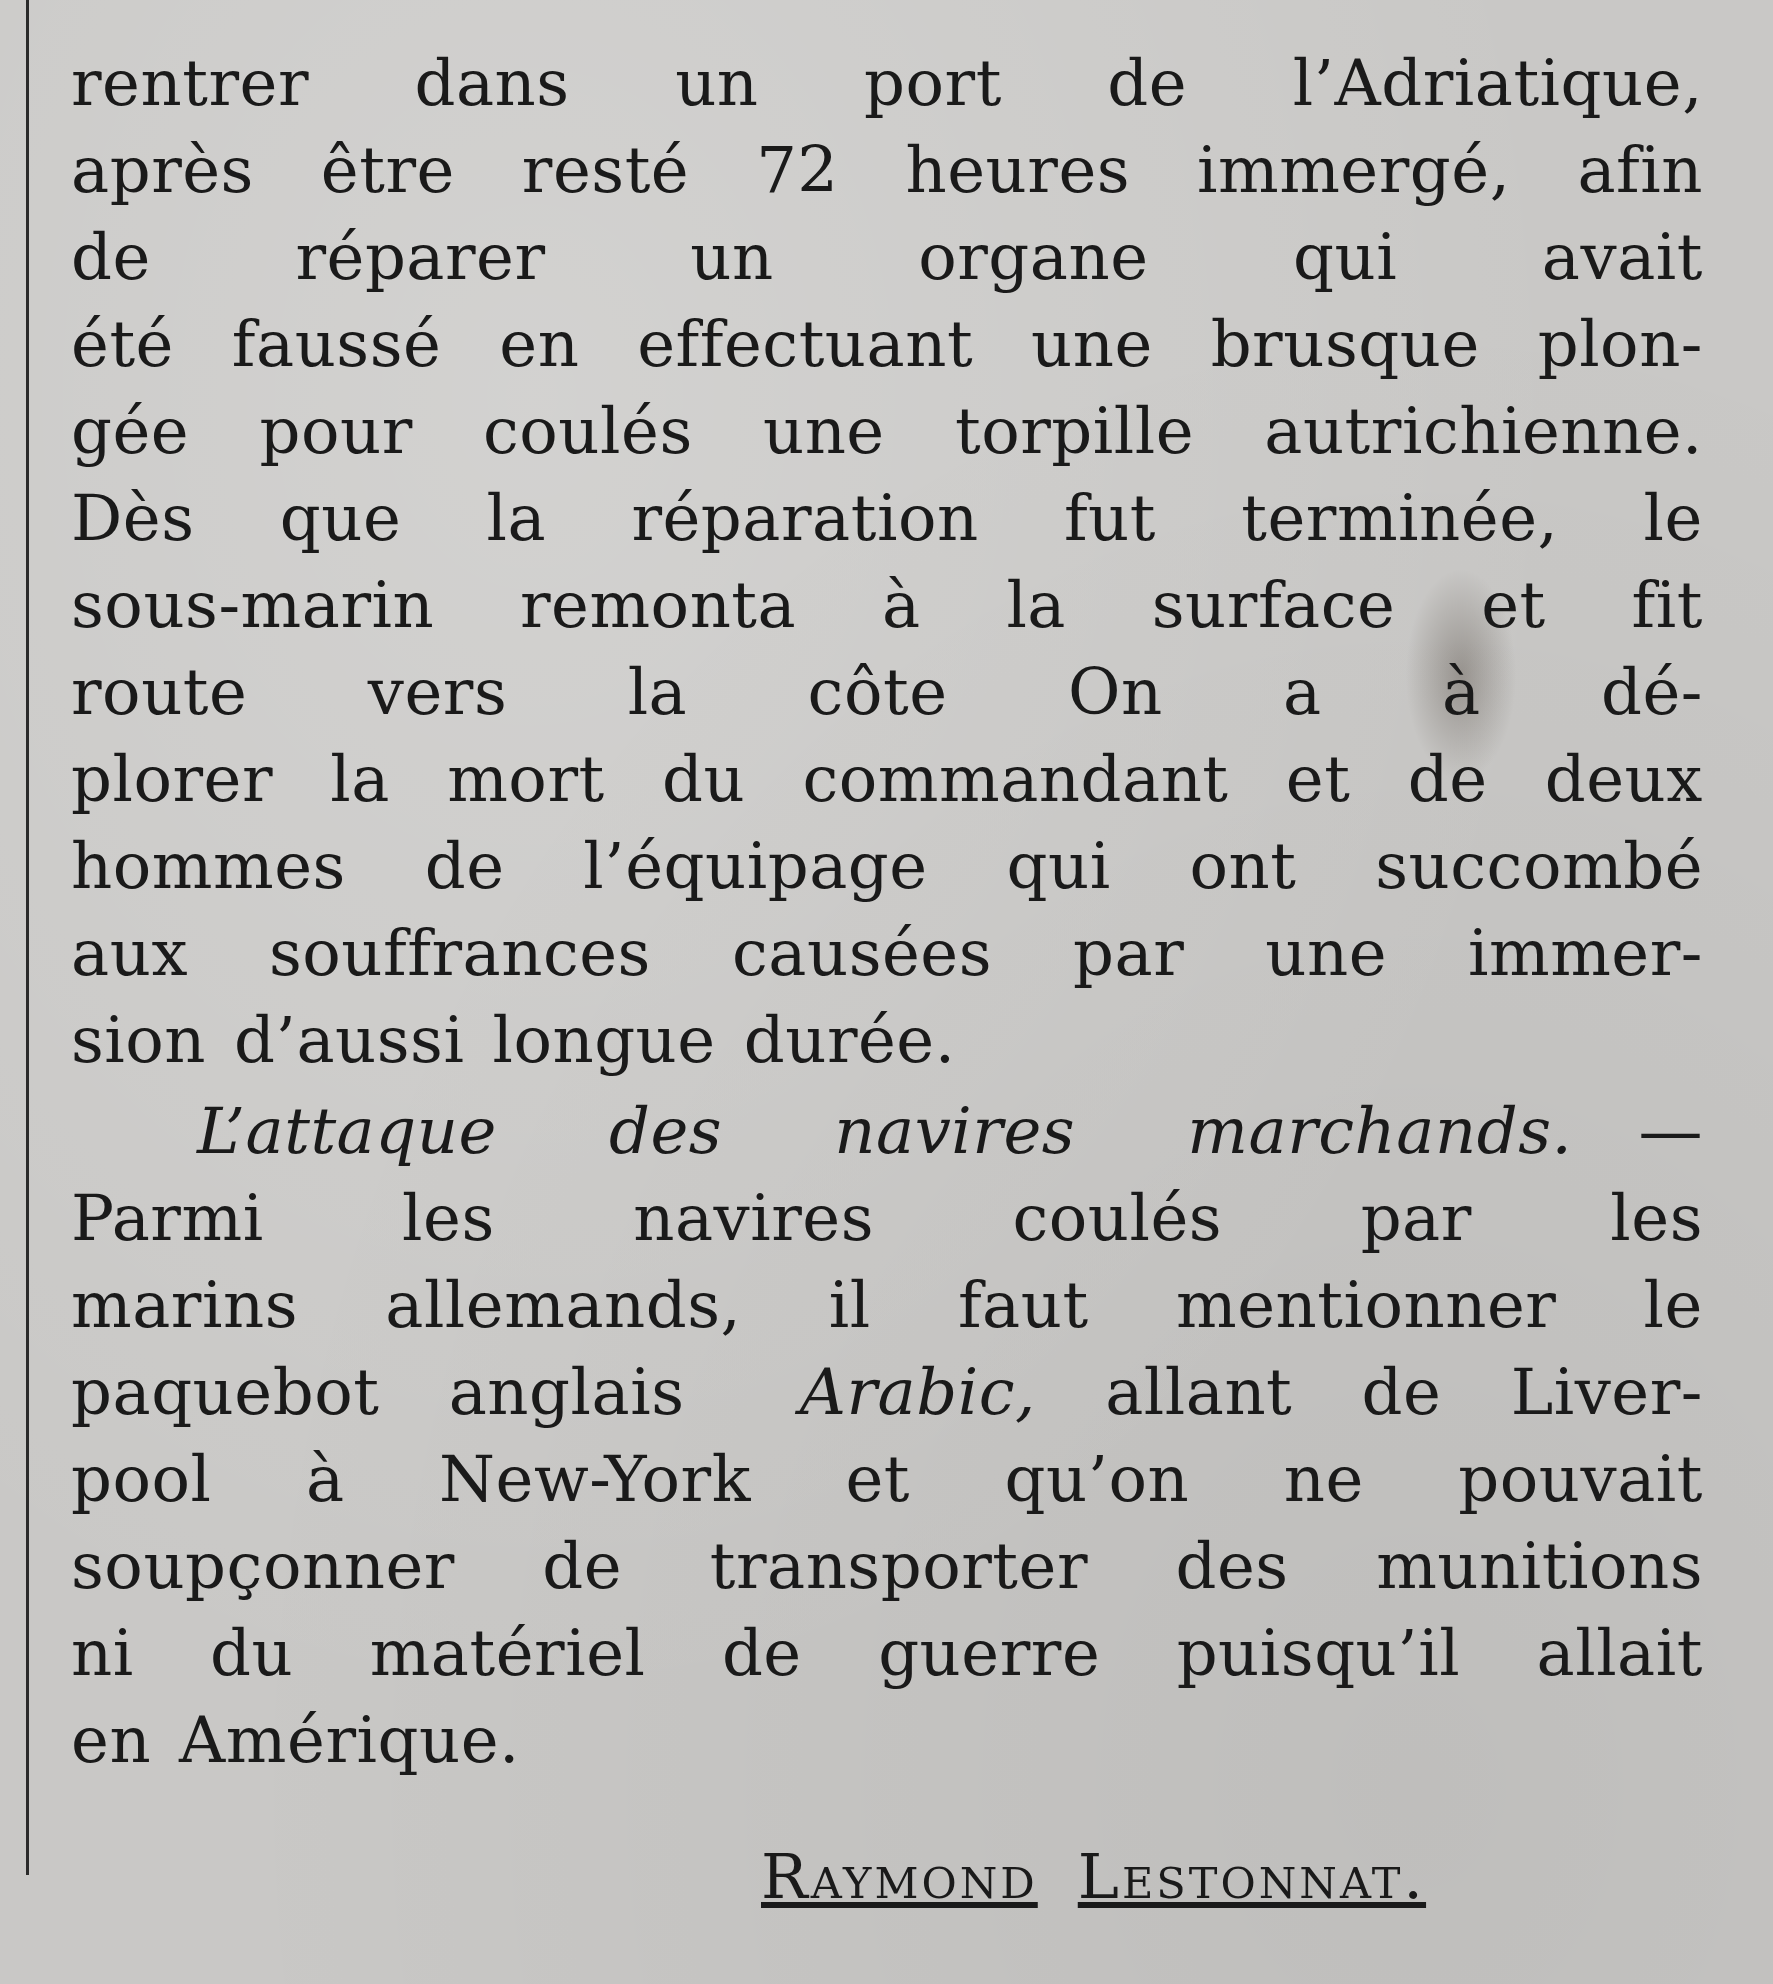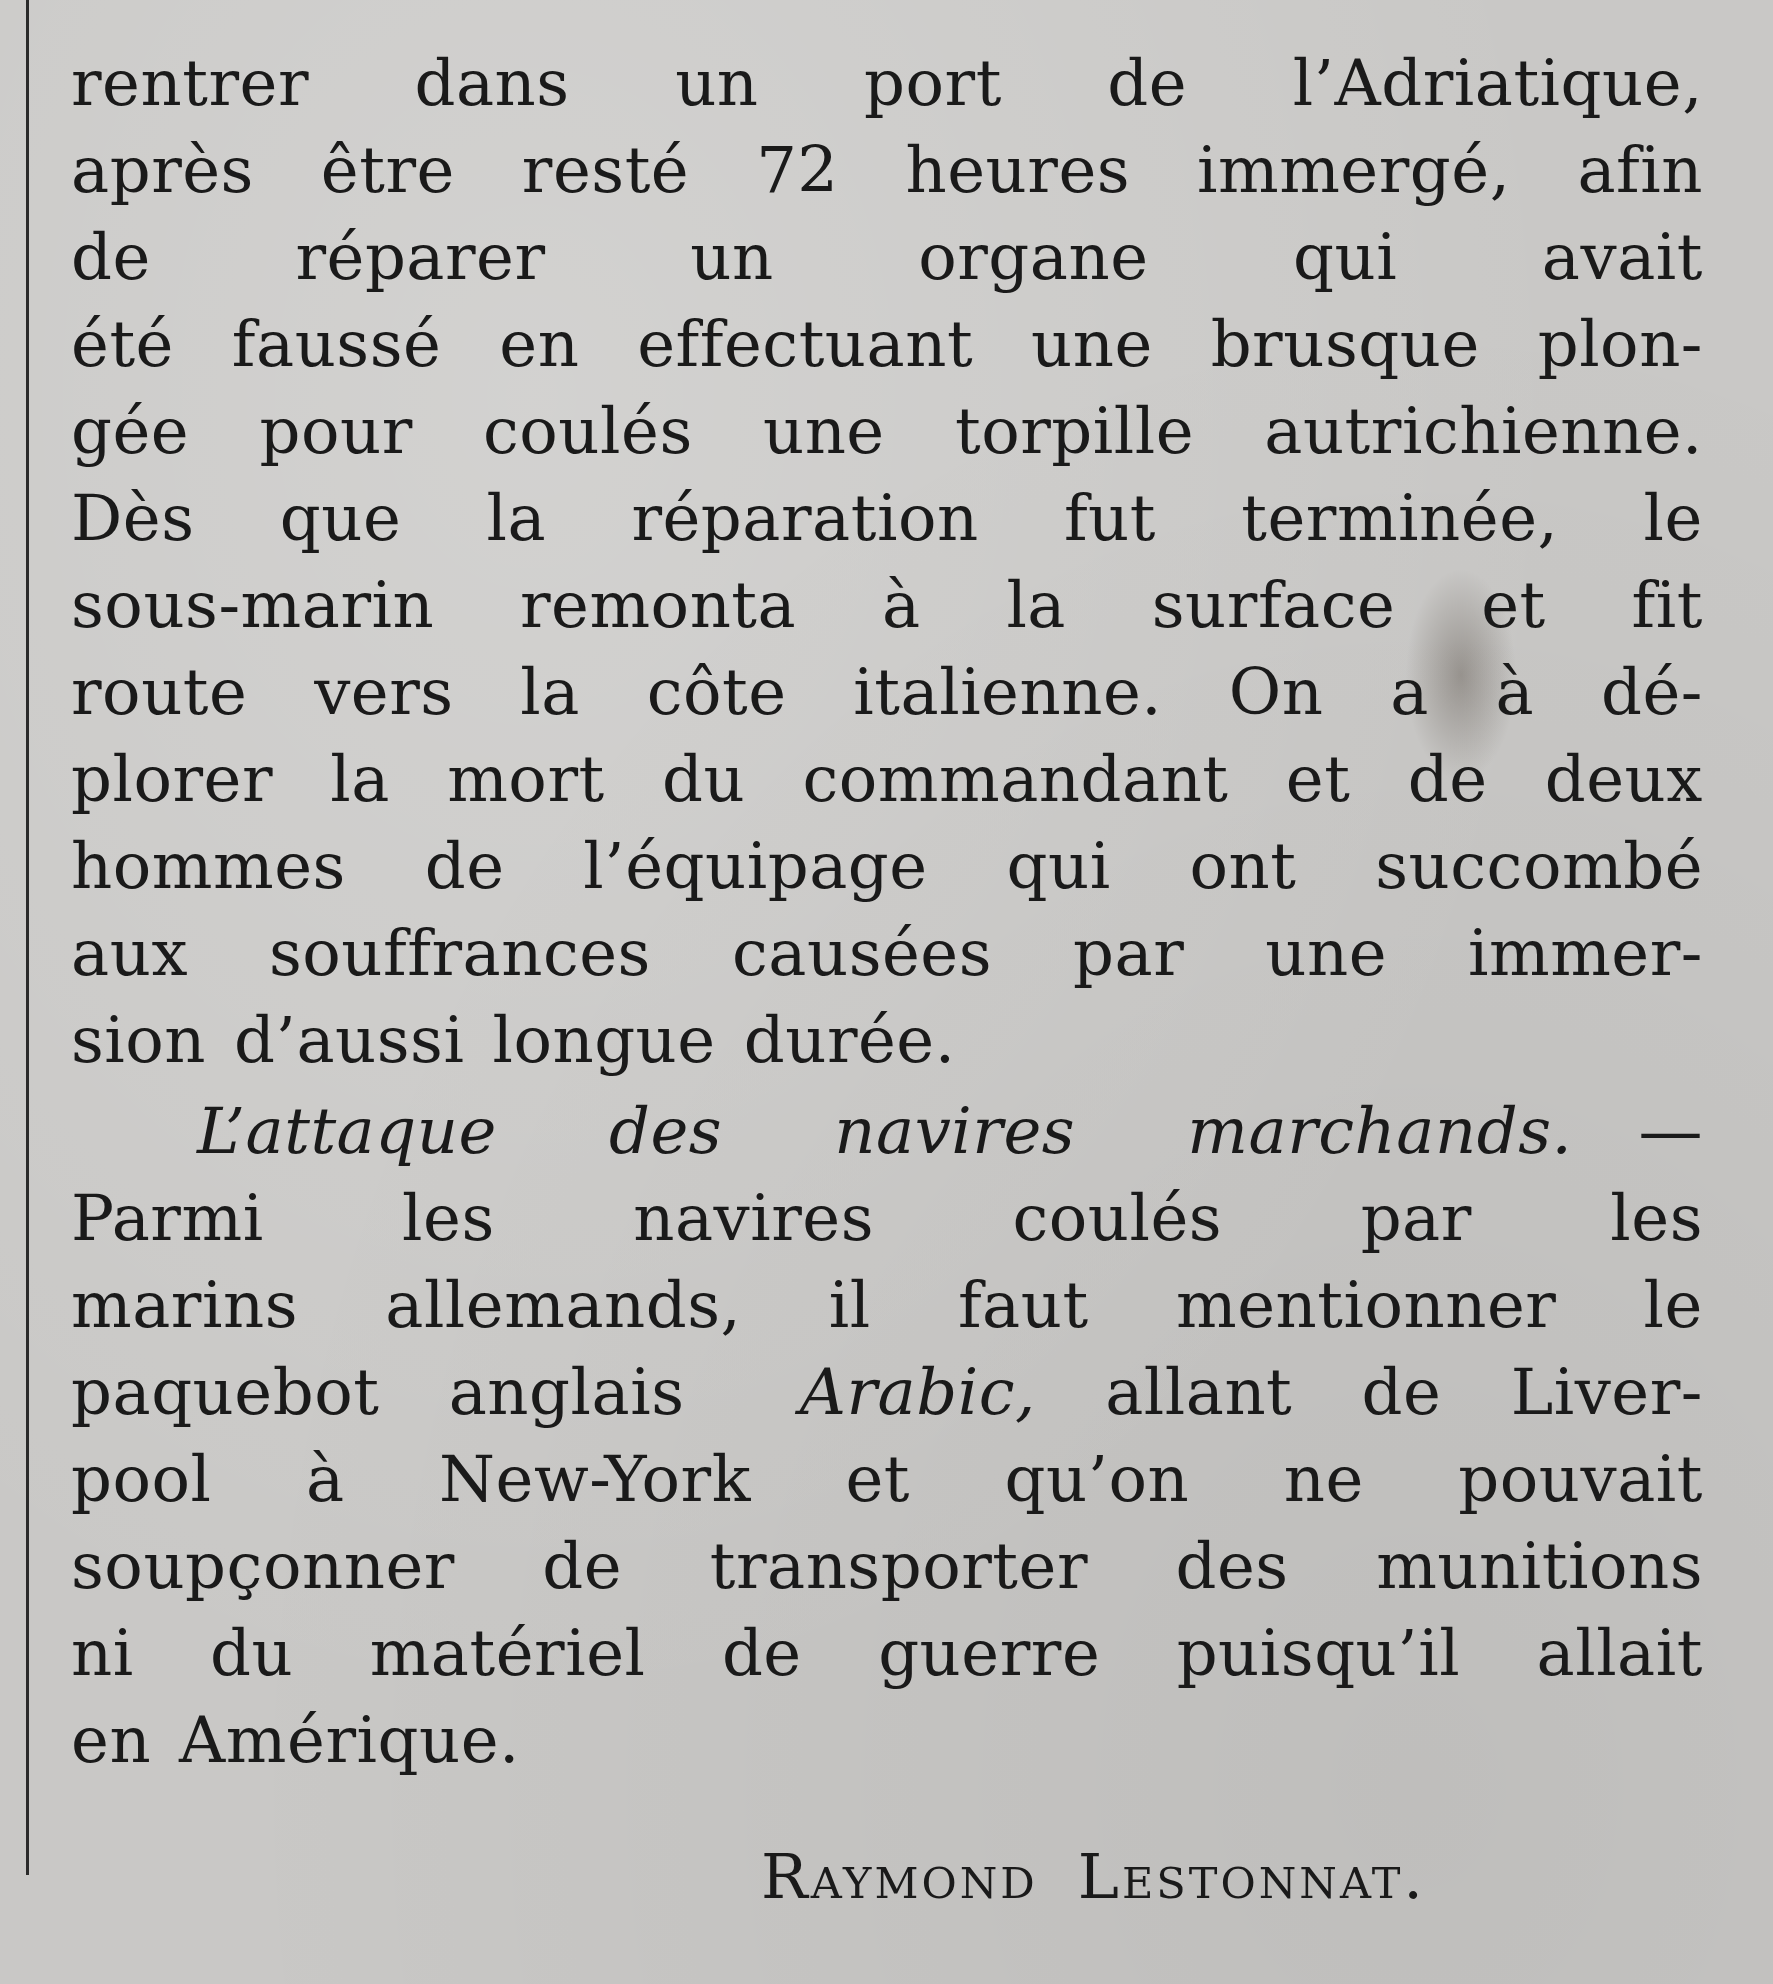--- a/index.html
+++ b/index.html
@@ -28,20 +28,21 @@
   }
   .line.last { justify-content: flex-start; }
   .line.last span + span { margin-left: 28px; }
   .line.indent { padding-left: 80px; }
   .it { font-style: italic; margin-left: 46px; }
   .gap { height: 4px; }
   .signature {
     position: absolute; left: 745px; top: 1840px;
     font-size: 62px; font-variant: small-caps; letter-spacing: 3px;
     white-space: nowrap;
+    text-decoration: underline;
   }
   .signature span + span { margin-left: 40px; }
   .smudge {
     position: absolute; left: 1385px; top: 560px; width: 120px; height: 230px;
     background: radial-gradient(ellipse at center, rgba(60,50,40,0.35), transparent 65%);
     pointer-events: none;
   }
 </style>
 </head>
 <body>
@@ -110,21 +111,20 @@
           <span>la</span>
           <span>surface</span>
           <span>et</span>
           <span>fit</span>
         </div>
         <div class="line">
           <span>route</span>
           <span>vers</span>
           <span>la</span>
           <span>côte</span>
-          <span>italienne.</span>
           <span>On</span>
           <span>a</span>
           <span>à</span>
           <span>dé-</span>
         </div>
         <div class="line">
           <span>plorer</span>
           <span>la</span>
           <span>mort</span>
           <span>du</span>

